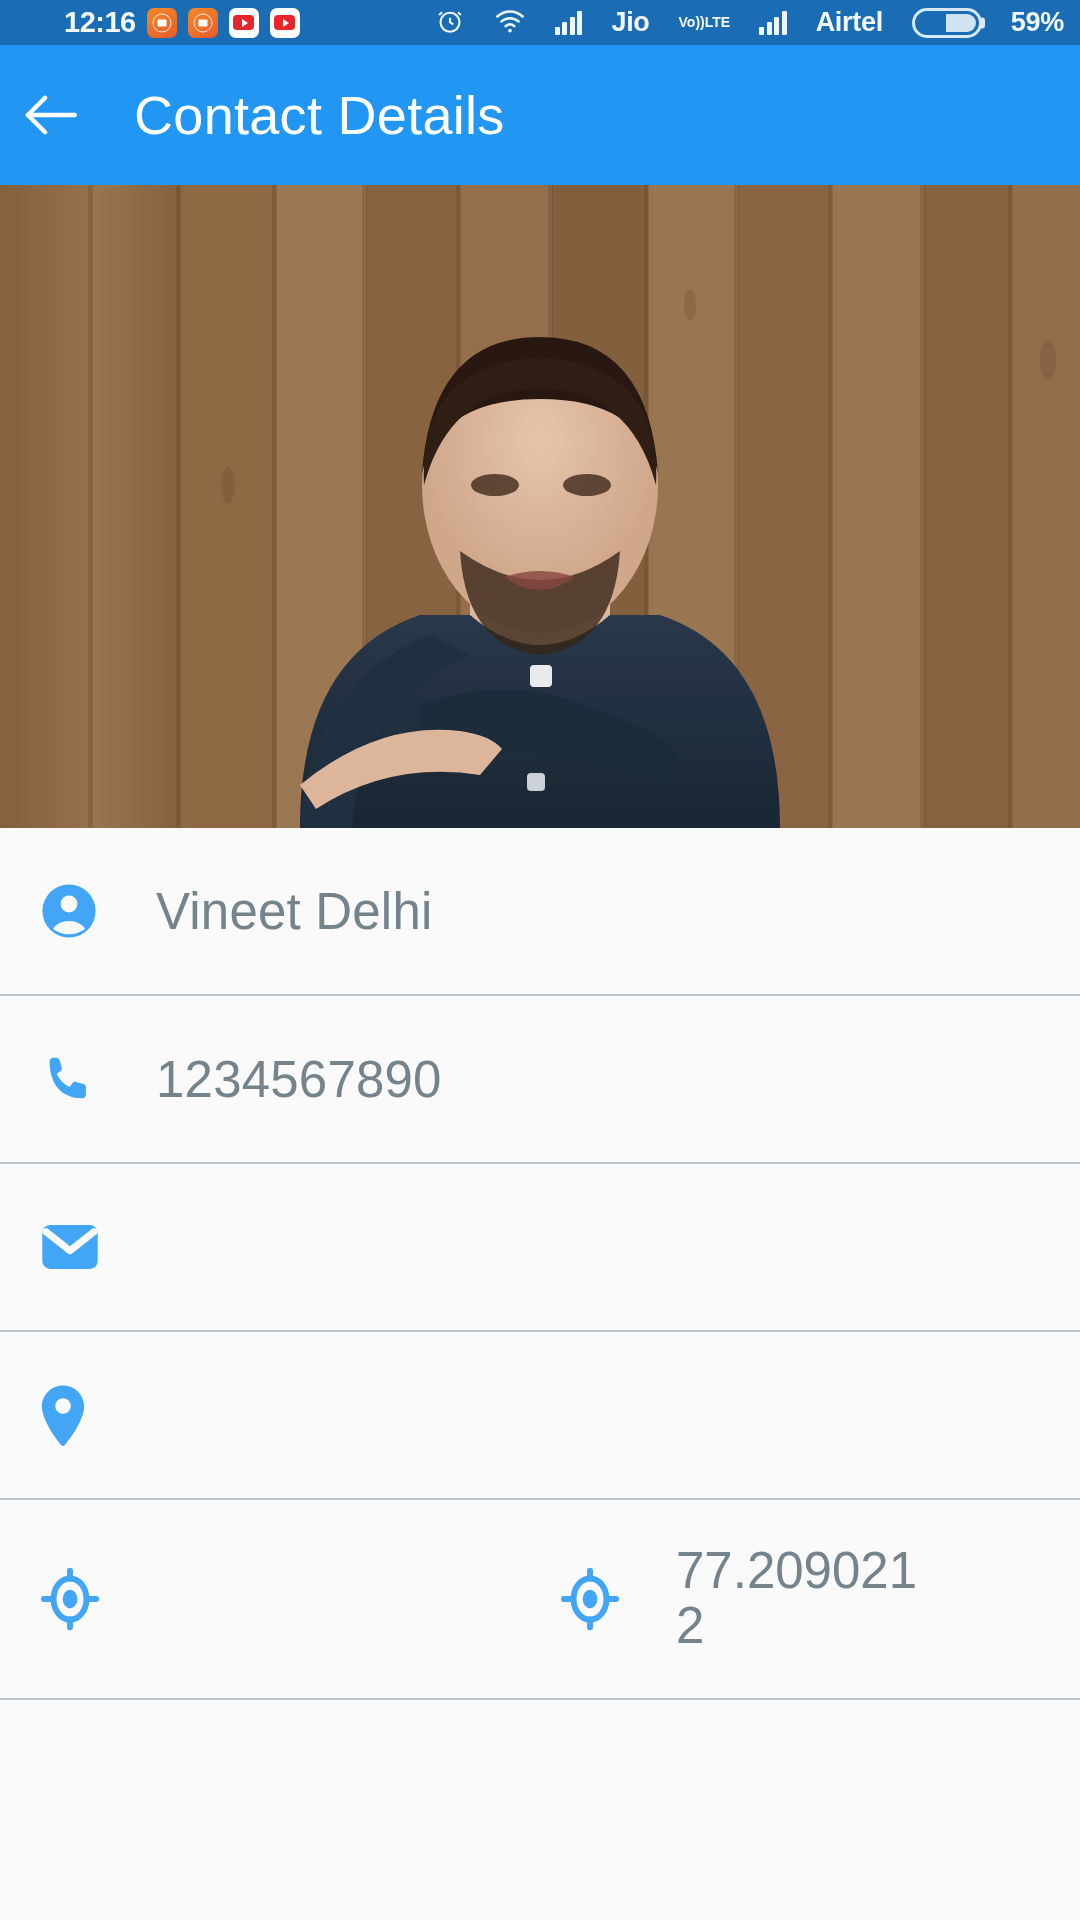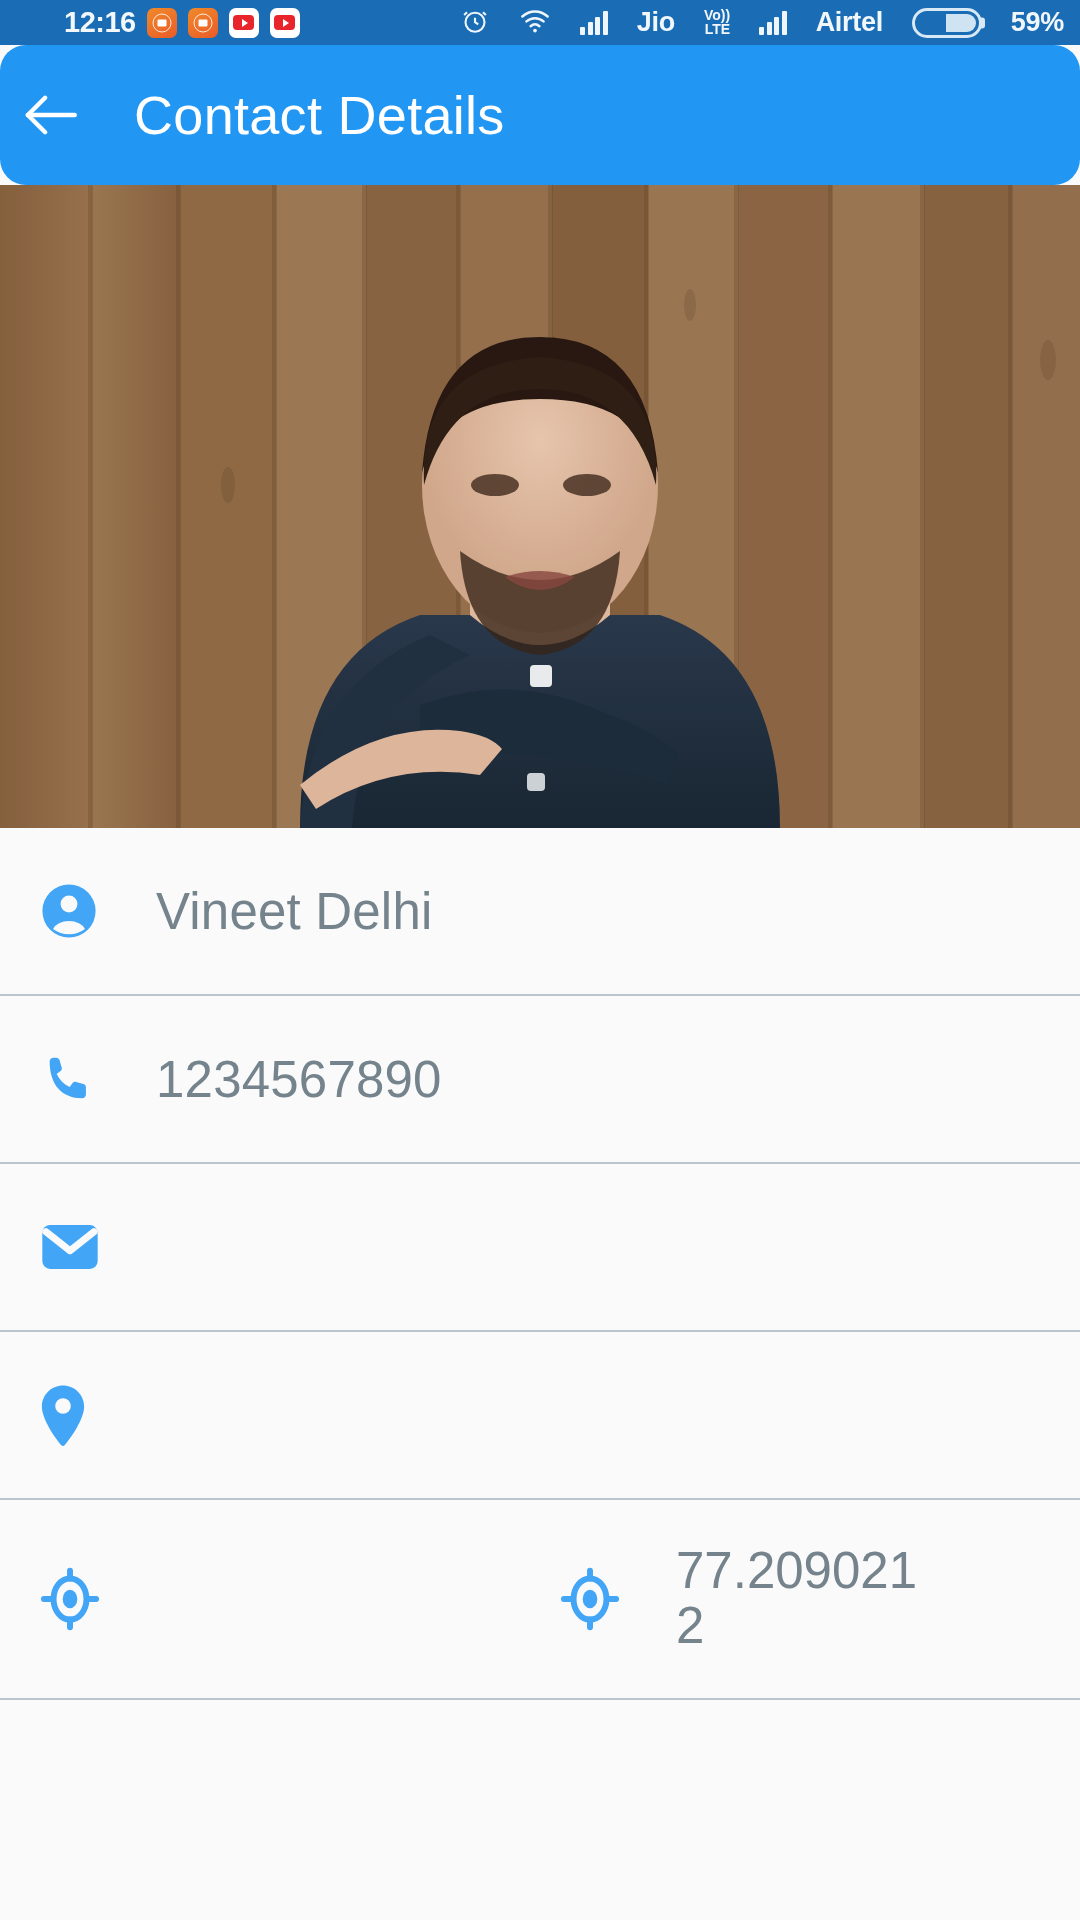--- a/index.html
+++ b/index.html
@@ -34,42 +34,41 @@
     transform:translate(-50%,-50%);
     width:9px; height:7px; background:#fff; border-radius:1px;
   }
   .badge-yt{ background:#fff; display:flex; align-items:center; justify-content:center; }
   .yt-in{ width:21px; height:15px; background:#e8252a; border-radius:4px;
           display:flex; align-items:center; justify-content:center; }
   .yt-tri{ width:0;height:0; border-left:6px solid #fff;
            border-top:4px solid transparent; border-bottom:4px solid transparent;
            margin-left:2px; }
   .sb-txt{ font-size:27px; font-weight:bold; color:#f2f7fc; letter-spacing:-0.3px; }
-  .volte{ display:flex; flex-direction:column; align-items:flex-end; line-height:.95;
+  .volte{ display:flex; flex-direction:row; align-items:flex-start; line-height:.95;
           font-size:14px; font-weight:bold; color:#f2f7fc; }
   .bars{ display:flex; align-items:flex-end; gap:2.5px; height:24px; }
   .bars i{ display:block; width:5px; background:#eef5fb; border-radius:1px; }
   .battery{
     width:70px; height:30px; border:3px solid #d8e8f5; border-radius:15px;
     position:relative; display:flex; align-items:center;
   }
   .battery::after{
     content:""; position:absolute; right:-6px; top:50%; transform:translateY(-50%);
     width:4px; height:11px; background:#d8e8f5; border-radius:0 3px 3px 0;
   }
   .bat-fill{ height:18px; width:30px; background:#cfe3f3;
              border-radius:0 9px 9px 0; margin-left:auto; margin-right:3px; }
 
   
   .app-bar{
     height:140px; width:100%;
     background:#2196f3;
     display:flex; align-items:center;
     position:relative;
-    border-radius:26px;
   }
   .back-btn{ width:110px; display:flex; align-items:center; justify-content:center; }
   .app-title{
     font-size:54px; color:#fff; font-weight:400;
     letter-spacing:.3px; margin-left:24px;
   }
 
   
   .photo{
     width:100%; height:643px;

